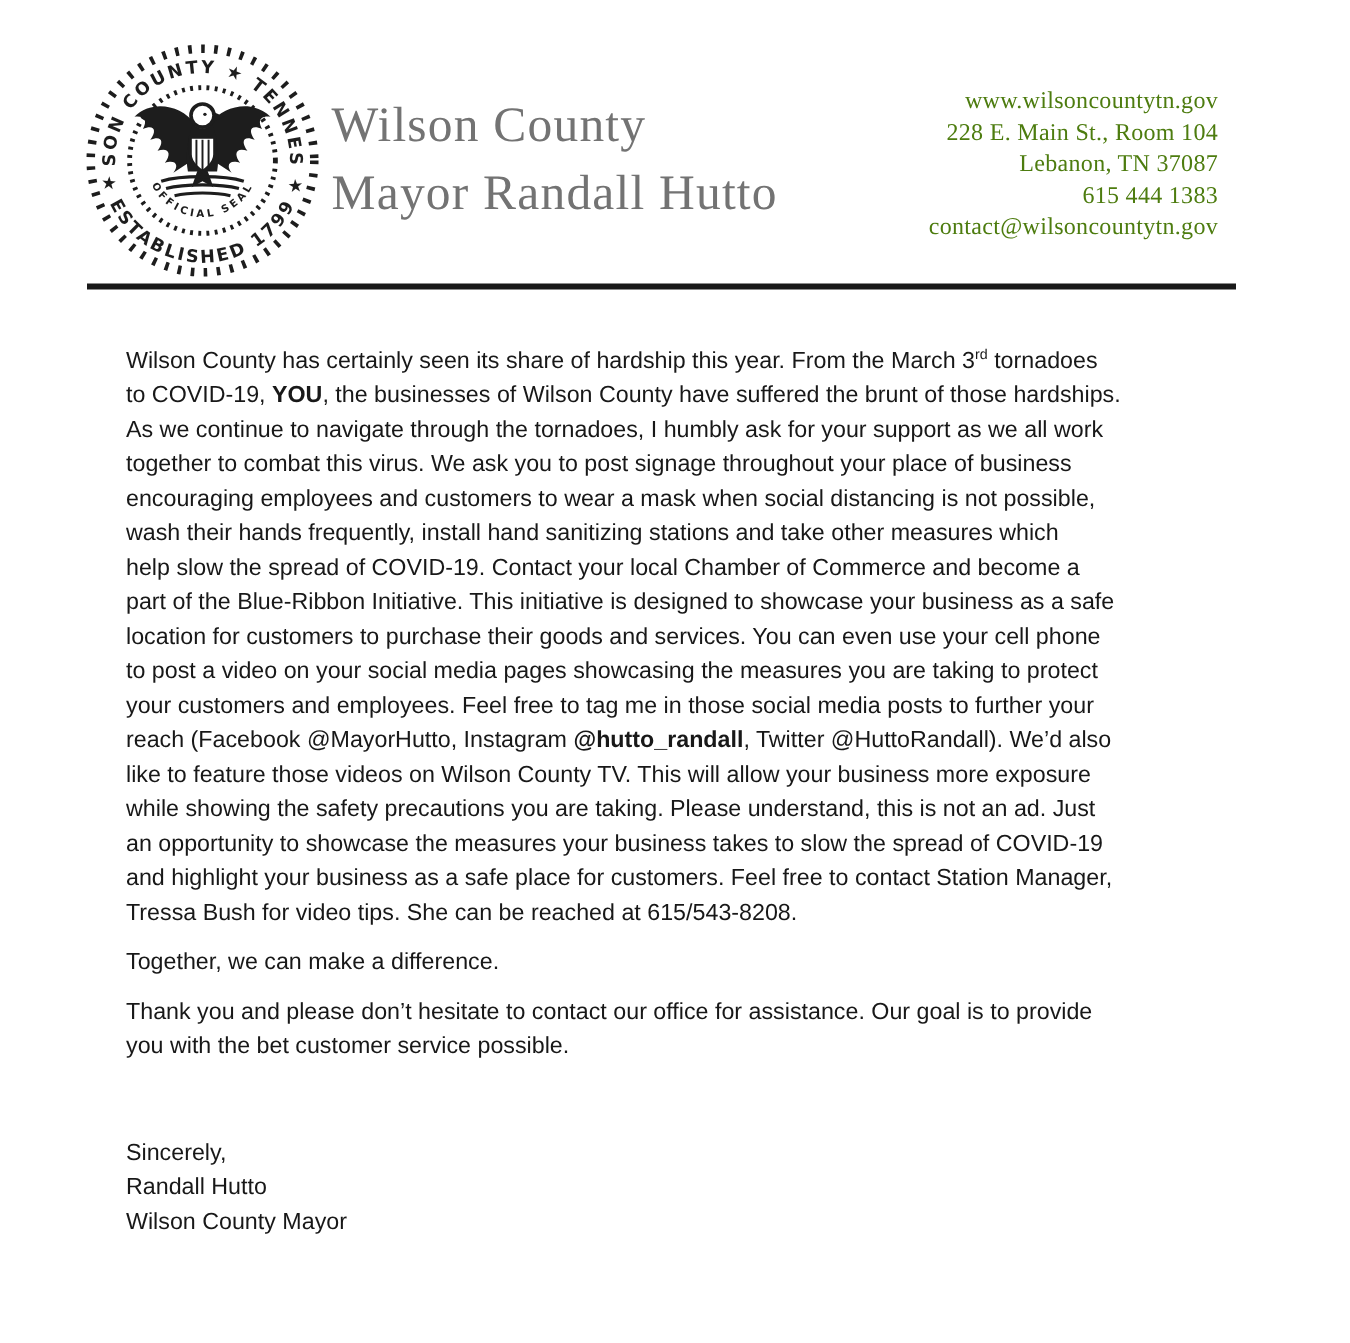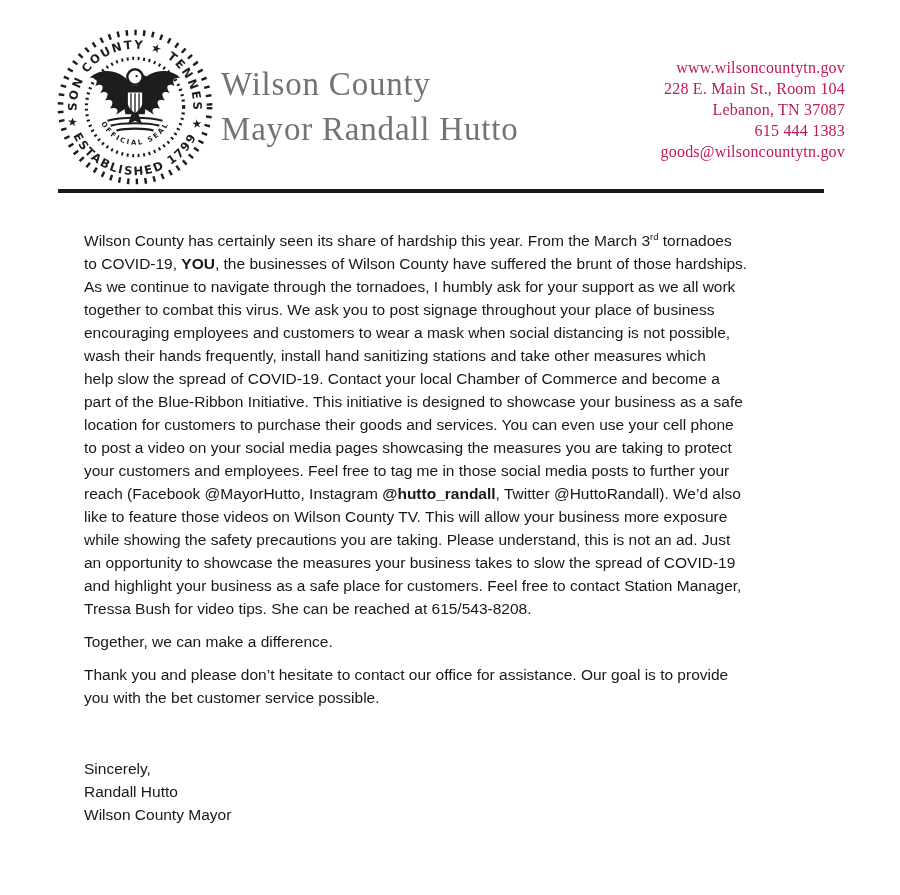--- a/index.html
+++ b/index.html
@@ -16,23 +16,23 @@
   .ring-text{font-size:14.5px;font-weight:bold;letter-spacing:2.2px;}
   .inner-text{font-size:8.5px;font-weight:bold;letter-spacing:2.6px;}
 
   .titleblock{
     position:absolute;left:221px;top:62px;
     font-family:"Liberation Serif","DejaVu Serif",serif;
     font-size:33px;line-height:45px;letter-spacing:0.8px;color:#737373;
   }
 
   .contact{
-    position:absolute;top:57px;right:55px;text-align:right;
+    position:absolute;top:57px;right:88px;text-align:right;
     font-family:"Liberation Serif","DejaVu Serif",serif;
-    font-size:16px;line-height:21px;color:#be185d;letter-spacing:0.2px;
+    font-size:16px;line-height:21px;color:#4d7c0f;letter-spacing:0.2px;
   }
 
   .divider{position:absolute;left:58px;top:189px;width:766px;height:4px;background:#191919;}
 
   
   .letter{
     position:absolute;left:84px;top:229px;width:735px;
     font-size:15.5px;line-height:23px;color:#181818;
   }
   .para{margin:0 0 10px 0;}
@@ -90,21 +90,21 @@
   <div class="titleblock">
     <div>Wilson County</div>
     <div>Mayor Randall Hutto</div>
   </div>
 
   <div class="contact">
       <div class="tline"><span class="">www.wilsoncountytn.gov</span></div>
       <div class="tline"><span class="">228 E. Main St., Room 104</span></div>
       <div class="tline"><span class="">Lebanon, TN 37087</span></div>
       <div class="tline"><span class="">615 444 1383</span></div>
-      <div class="tline"><span class="">goods@wilsoncountytn.gov</span></div>
+      <div class="tline"><span class="">contact@wilsoncountytn.gov</span></div>
     </div>
 
   <div class="divider"></div>
 
   <div class="letter">
 
     <div class="para">
         <div class="tline"><span class="">Wilson County has certainly seen its share of hardship this year. From the March 3</span><span class="sup">rd</span><span class=""> tornadoes</span></div>
         <div class="tline"><span class="">to COVID-19, </span><span class="b ">YOU</span><span class="">, the businesses of Wilson County have suffered the brunt of those hardships.</span></div>
         <div class="tline"><span class="">As we continue to navigate through the tornadoes, I humbly ask for your support as we all work</span></div>

